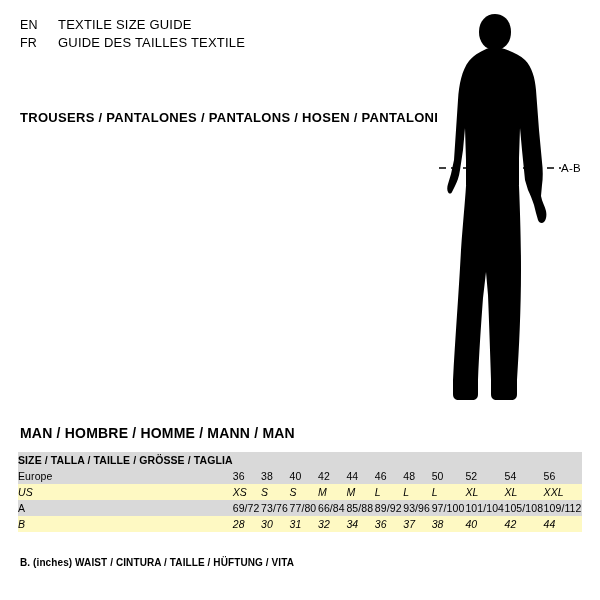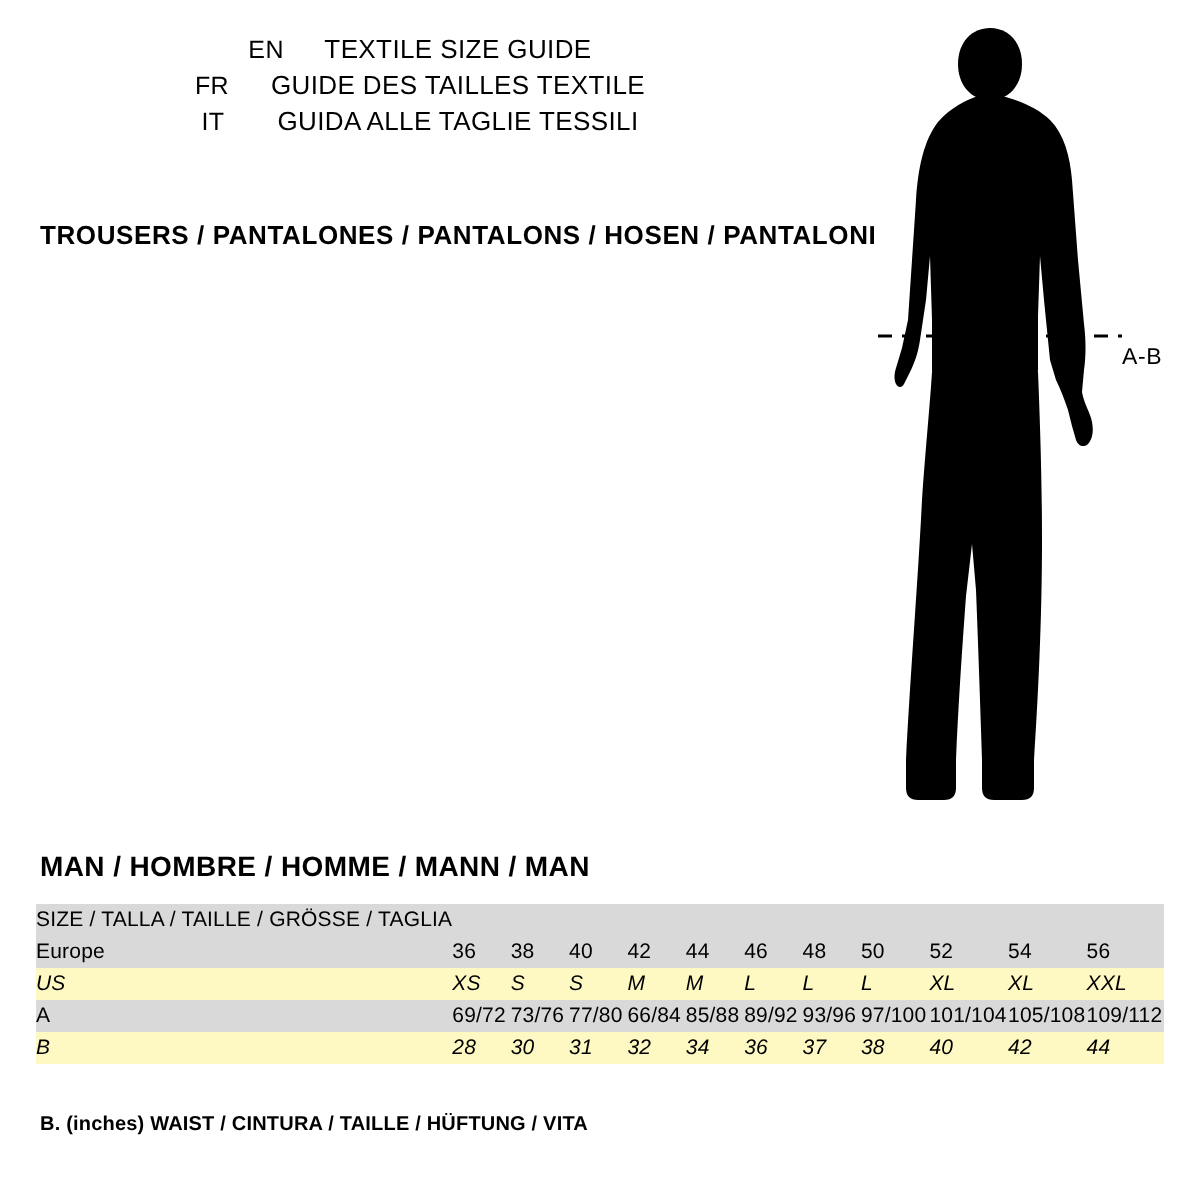--- a/index.html
+++ b/index.html
@@ -27,21 +27,20 @@
     position: absolute;
     left: 20px;
     top: 16px;
     width: 380px;
   }
   .lang-row {
     display: flex;
     align-items: baseline;
     height: 18px;
     line-height: 18px;
-    justify-content: center;
   }
   .lang-code {
     width: 38px;
     font-size: 12.5px;
     letter-spacing: 0.2px;
   }
   .lang-text {
     font-size: 13px;
     letter-spacing: 0.2px;
   }
@@ -65,21 +64,20 @@
   }
   .figure-svg {
     display: block;
   }
   .ab-label {
     position: absolute;
     left: 146px;
     top: 152px;
     font-size: 11.5px;
     letter-spacing: 0.3px;
-    margin-top: 11px;
   }
 
   
   .section-title {
     position: absolute;
     left: 20px;
     top: 425px;
     font-size: 14px;
     font-weight: bold;
     letter-spacing: 0.2px;
@@ -106,21 +104,21 @@
   }
   td.label-col {
     width: 86px;
     padding-left: 3px;
   }
   td.val {
     width: 43px;
     text-align: left;
   }
   tr.hdr td {
-    font-weight: normal;
+    font-weight: bold;
   }
 
   .footnotes {
     position: absolute;
     left: 20px;
     top: 556px;
     font-size: 10px;
     letter-spacing: 0.1px;
     line-height: 14px;
   }
@@ -134,24 +132,20 @@
 <div class="page">
 
   <div class="lang-block">
     <div class="lang-row">
       <span class="lang-code">EN</span>
       <span class="lang-text">TEXTILE SIZE GUIDE</span>
     </div>
     <div class="lang-row">
       <span class="lang-code">FR</span>
       <span class="lang-text">GUIDE DES TAILLES TEXTILE</span>
-    </div>
-    <div class="lang-row">
-      <span class="lang-code">IT</span>
-      <span class="lang-text">GUIDA ALLE TAGLIE TESSILI</span>
     </div>
   </div>
 
   <div class="garment-title">TROUSERS / PANTALONES / PANTALONS / HOSEN / PANTALONI</div>
 
   <div class="figure-wrap">
     <svg class="figure-svg" width="185" height="400" viewBox="0 0 185 400">
 
       <path fill="#000000" d="M64,22 C64,11 71,4 80,4 C89,4 96,11 96,22 C96,32 90,40 80,40 C70,40 64,32 64,22 Z"></path>
 

